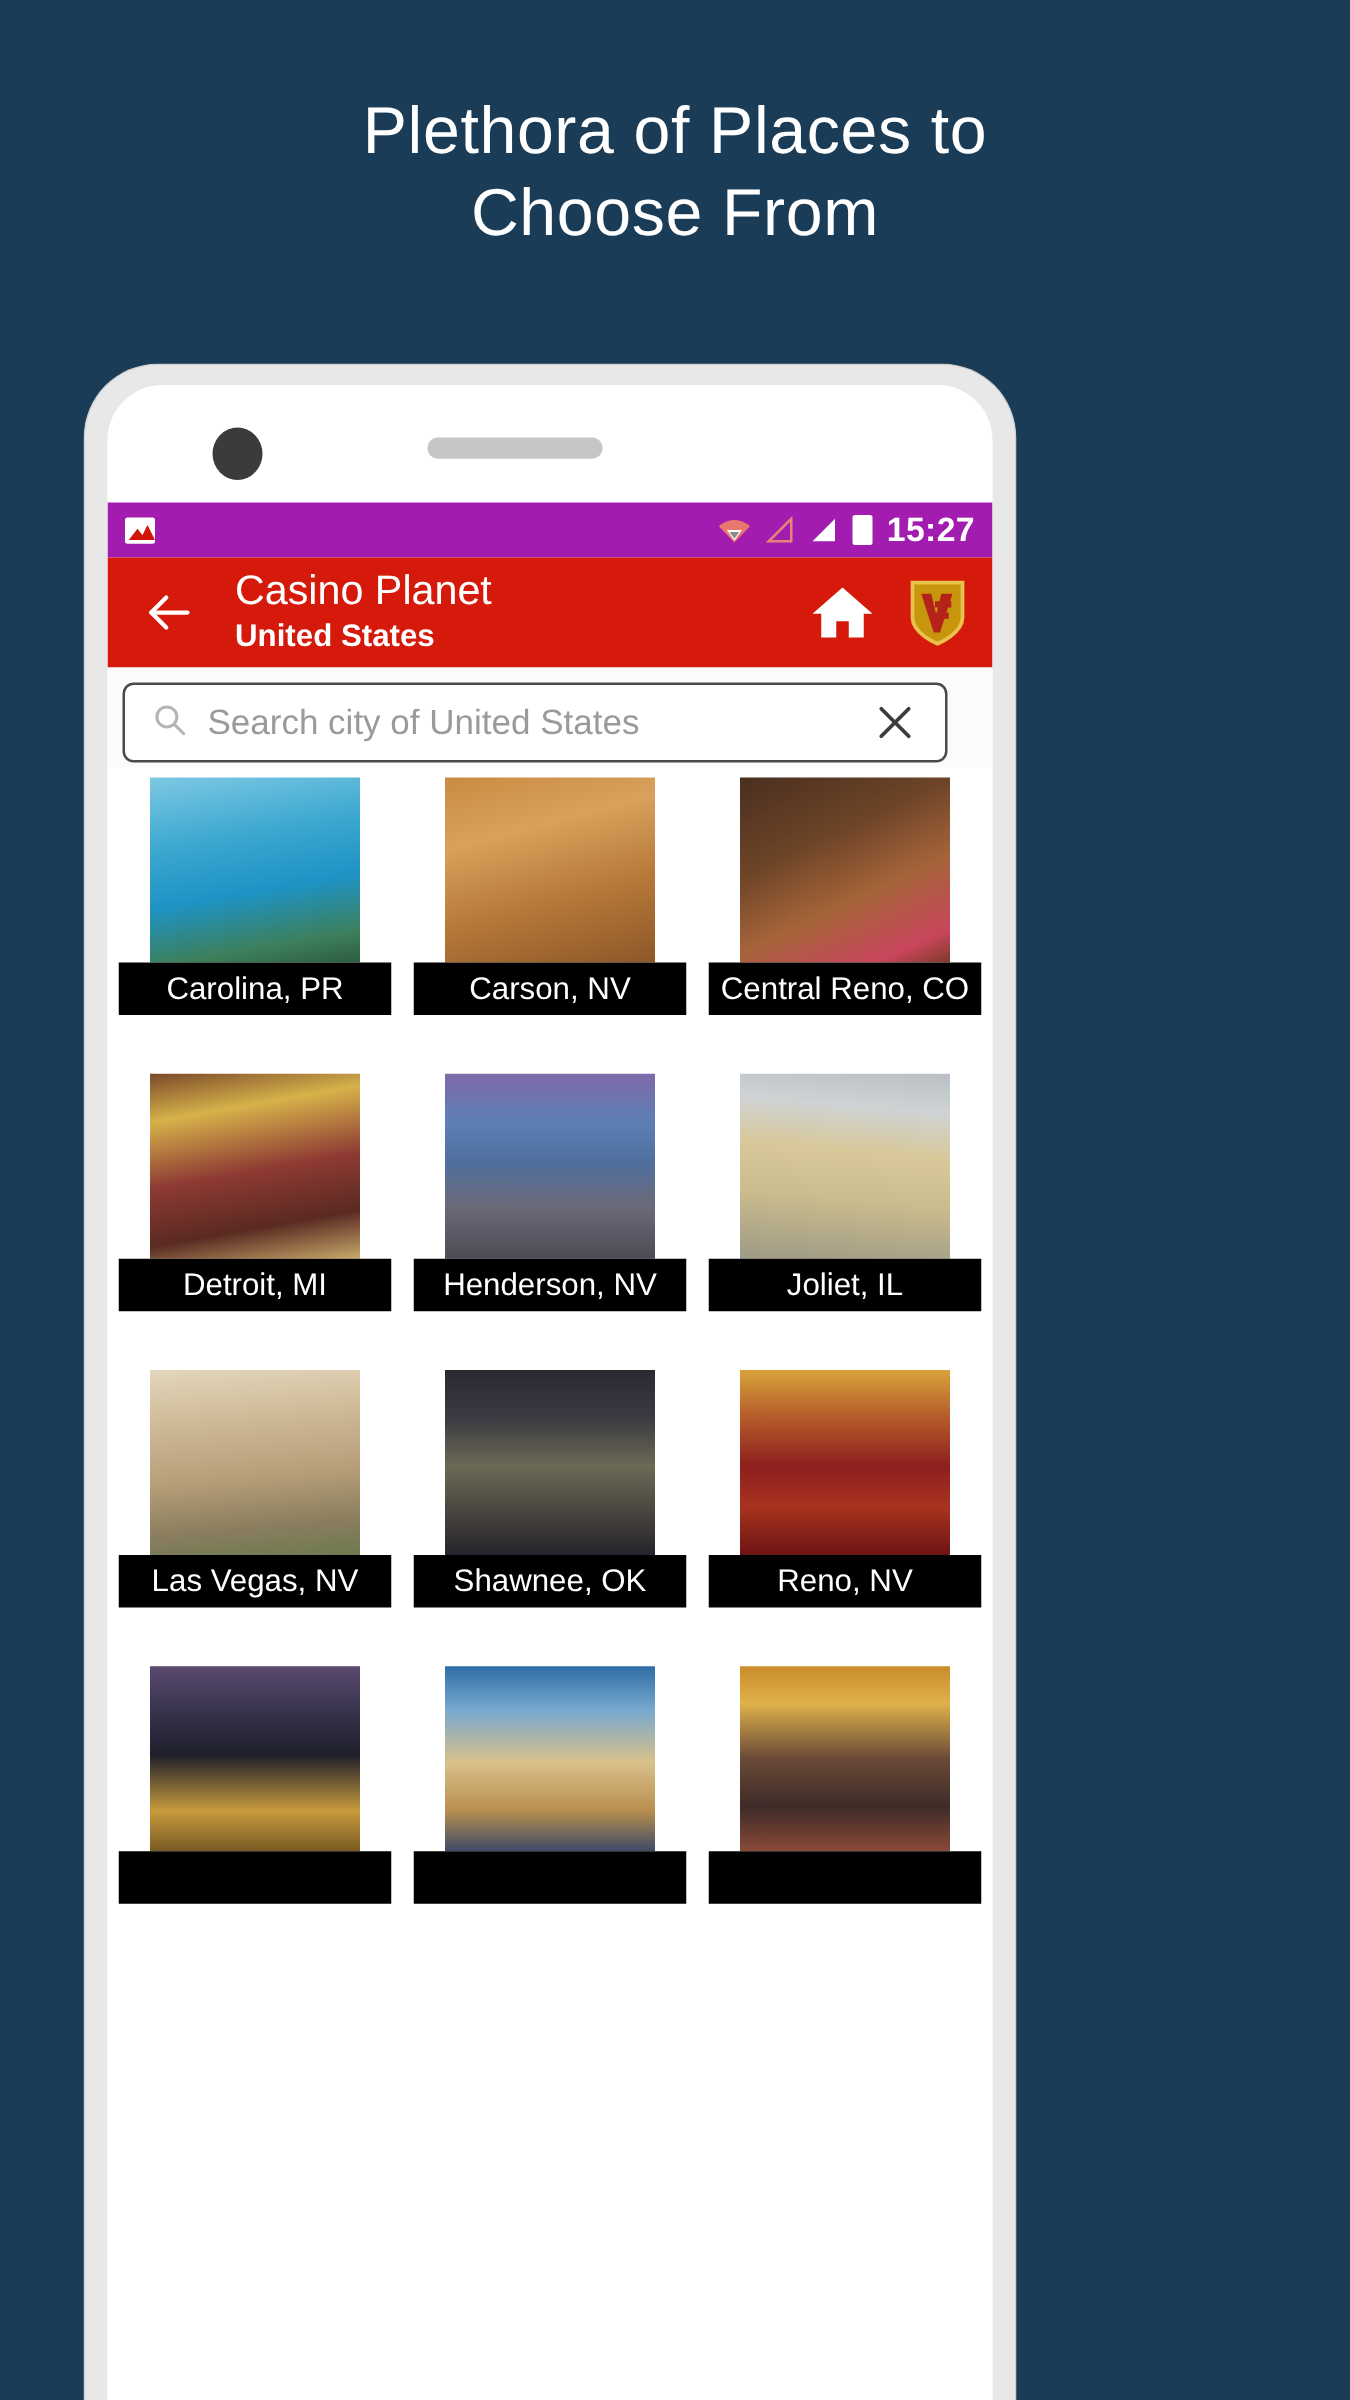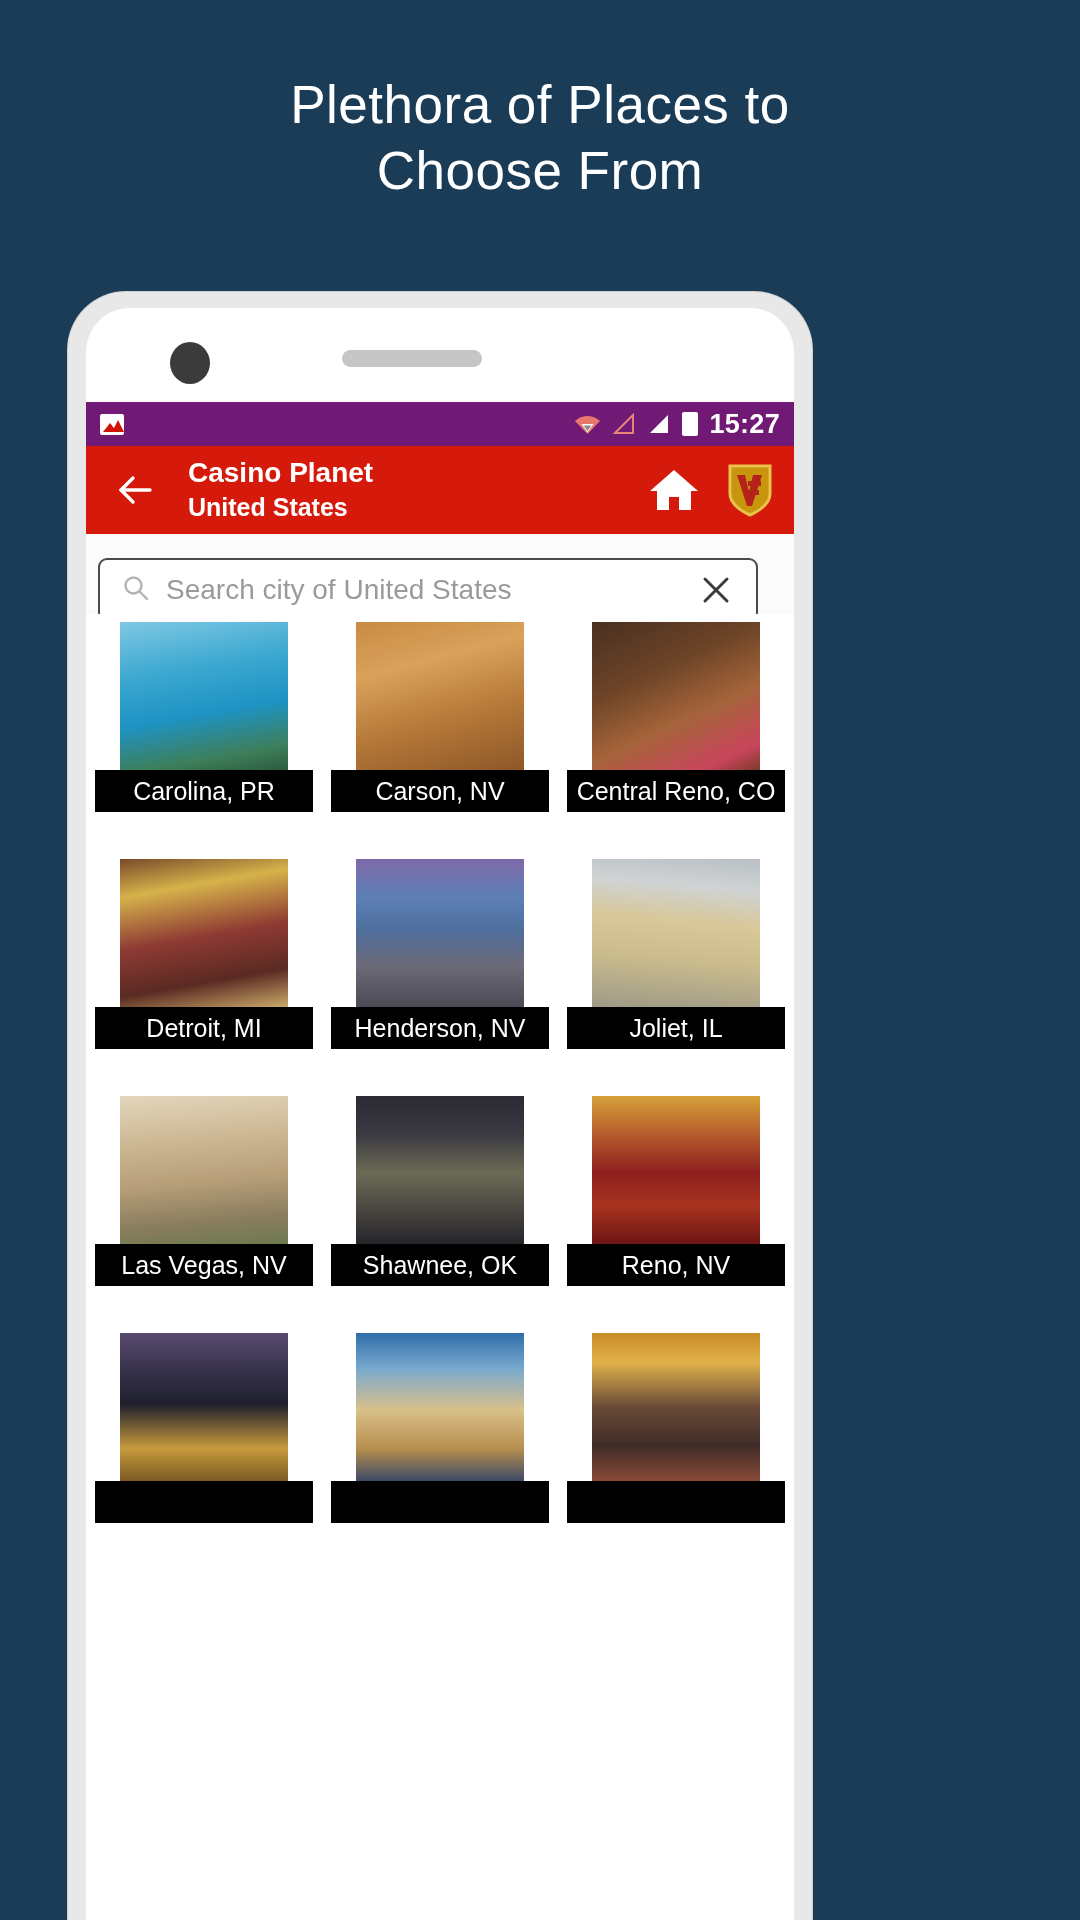--- a/index.html
+++ b/index.html
@@ -38,21 +38,21 @@
     background:#c6c6c6;border-radius:9px;
   }
   .camera{
     position:absolute;left:84px;top:34px;width:40px;height:42px;
     background:#3b3b3b;border-radius:50%;
   }
 
   
   .statusbar{
     position:absolute;left:0;top:94px;width:708px;height:44px;
-    background:#701a75;display:flex;align-items:center;
+    background:#a21caf;display:flex;align-items:center;
   }
   .sb-left{display:flex;align-items:center;padding-left:14px;}
   .sb-img-icon{
     width:24px;height:21px;background:#fff;border-radius:2px;position:relative;
   }
   .sb-img-icon:after{
     content:"";position:absolute;left:3px;bottom:3px;
     border-left:7px solid transparent;border-right:7px solid transparent;
     border-bottom:9px solid #d01408;
   }
@@ -75,35 +75,35 @@
   
   .appbar{
     position:absolute;left:0;top:138px;width:708px;height:88px;
     background:#d51a0b;display:flex;align-items:center;
   }
   .back-arrow{
     width:58px;height:58px;margin-left:22px;flex:none;
     display:flex;align-items:center;justify-content:center;cursor:pointer;
   }
   .titles{margin-left:22px;display:flex;flex-direction:column;justify-content:center;}
-  .app-title{color:#fff;font-size:28px;line-height:1.12;font-weight:700;}
+  .app-title{color:#fff;font-size:33px;line-height:1.12;font-weight:400;}
   .app-sub{color:#fff;font-size:25px;line-height:1.25;font-weight:700;margin-top:3px;}
   .ab-actions{margin-left:auto;display:flex;align-items:center;gap:26px;padding-right:20px;}
   .home-icon{width:52px;height:46px;cursor:pointer;}
   .badge-logo{
     width:48px;height:56px;cursor:pointer;position:relative;
   }
 
   
   .search-wrap{
     position:absolute;left:0;top:226px;width:708px;height:80px;
     background:#fbfbfb;
   }
   .search-box{
-    position:absolute;left:12px;top:24px;width:660px;height:64px;
+    position:absolute;left:12px;top:12px;width:660px;height:64px;
     background:#fff;border:2px solid #4a4a4a;border-radius:9px;
     display:flex;align-items:center;box-sizing:border-box;
   }
   .mag{margin-left:22px;flex:none;}
   .search-input{
     border:0;outline:0;background:transparent;flex:1;
     font-family:"Liberation Sans", sans-serif;
     font-size:28px;color:#9a9a9a;margin-left:16px;padding:0;
   }
   .search-input::placeholder{color:#9a9a9a;opacity:1;}

